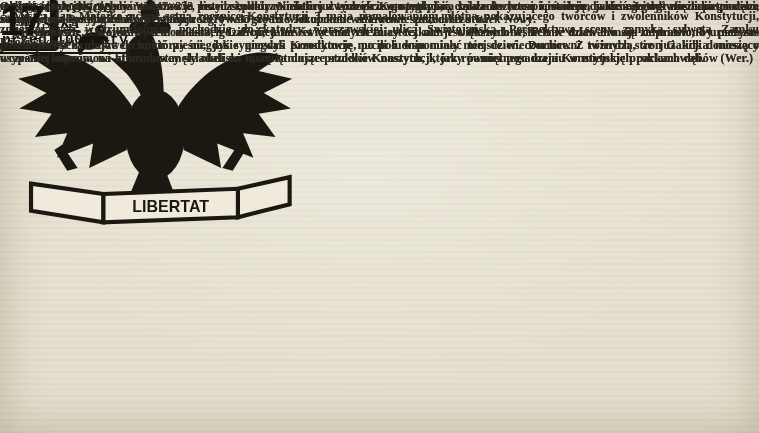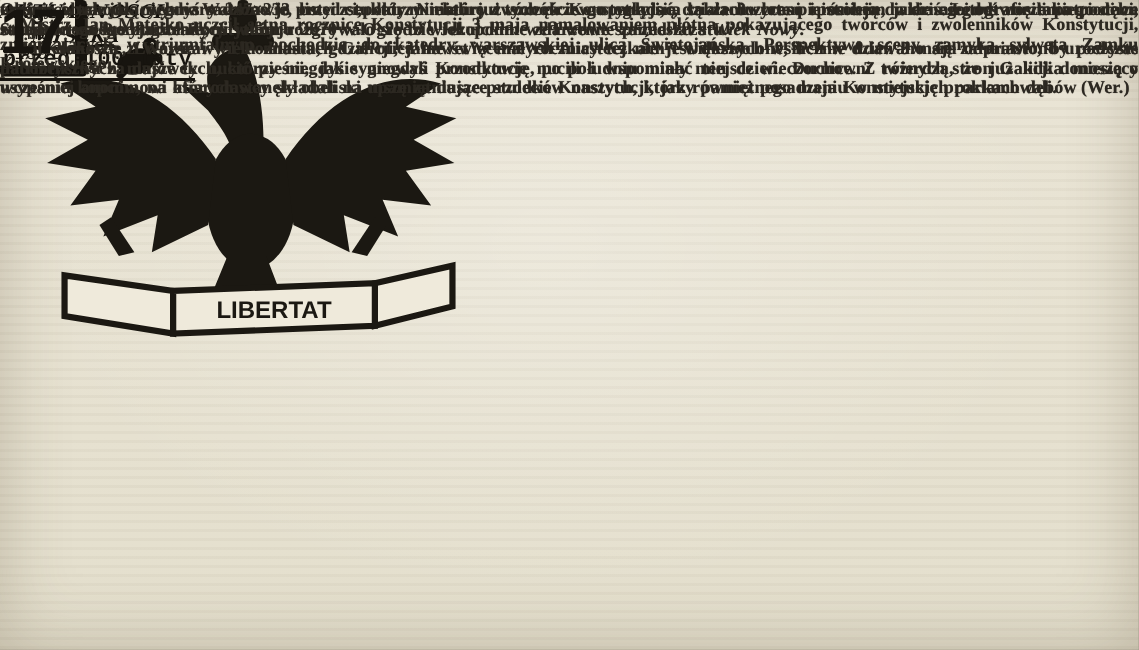--- a/index.html
+++ b/index.html
@@ -15,21 +15,21 @@
     color:#2c2821;
   }
   
   .bar{position:absolute;background:#17140f;}
   .bar-top-left{left:0;top:18;width:74;height:11;}
   .bar-top-right{left:190;top:20;width:572;height:12;transform:rotate(0.8deg);transform-origin:left center;}
   .bar-left{left:0;top:103;width:9;height:298;}
   .col-rule{position:absolute;left:202;top:36;width:3;height:397;background:#211d17;opacity:.85;}
 
   
-  .eagle{position:absolute;left:75;top:2;width:118;height:99;padding-left:12px;}
+  .eagle{position:absolute;left:75;top:2;width:118;height:99;}
   .eagle svg{width:100%;height:100%;}
 
   
   .stamp{
     position:absolute;left:28;top:112;width:68;height:62;
     background:#17140f;border-radius:3px;
     display:flex;align-items:center;justify-content:center;
   }
   .stamp-inner{
     width:50px;height:44px;margin-right:8px;margin-bottom:7px;

